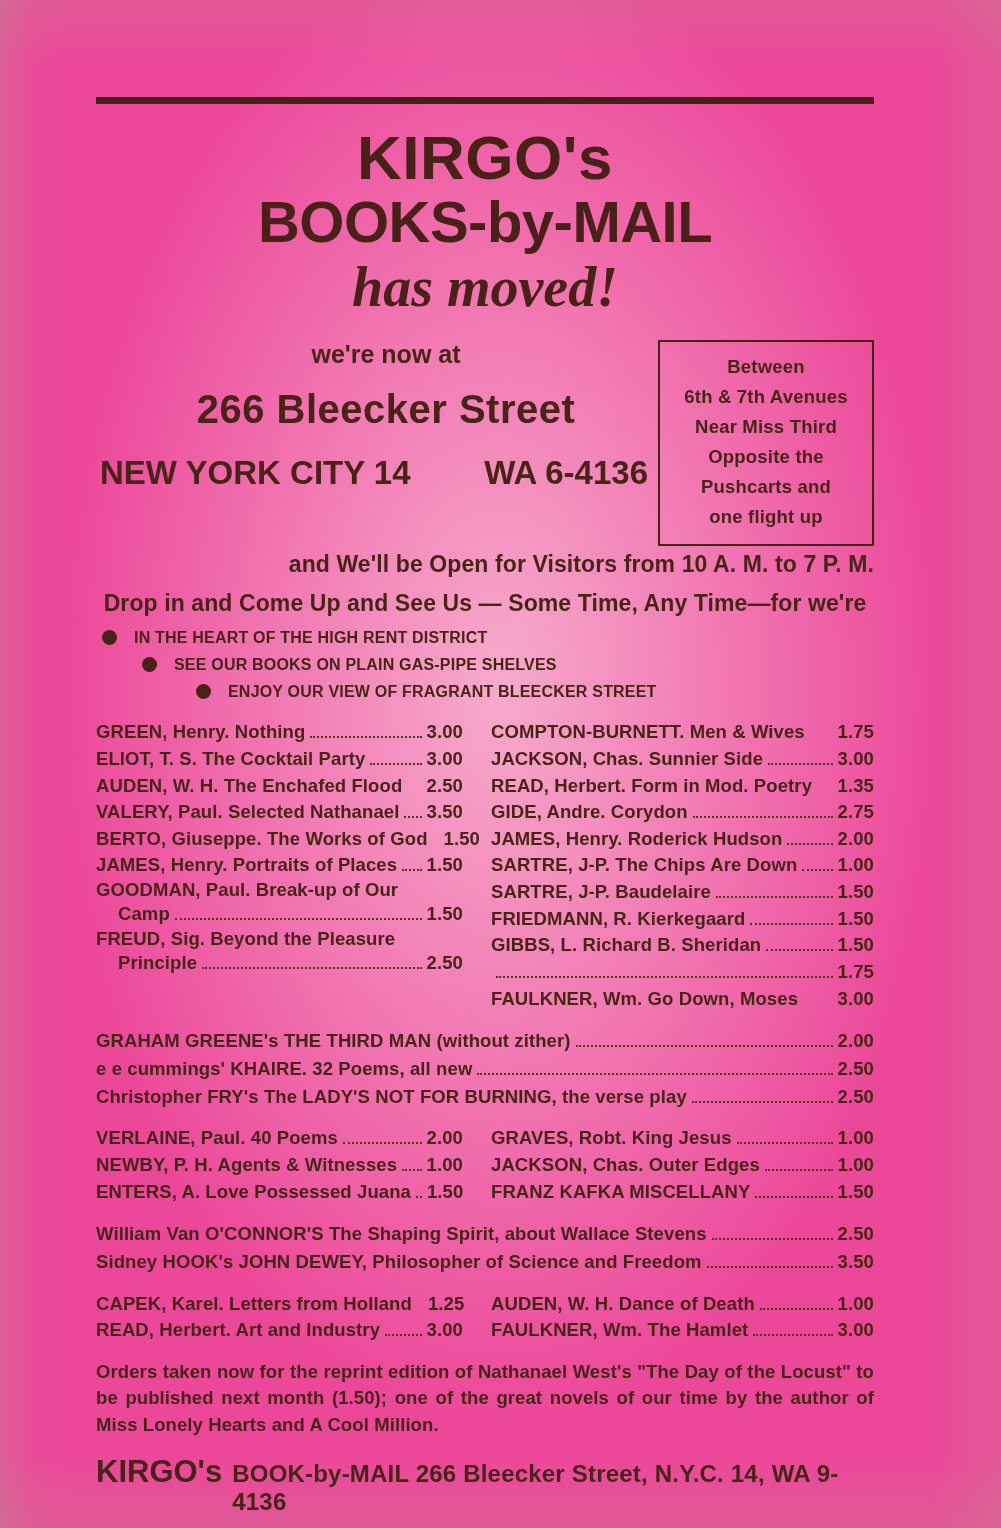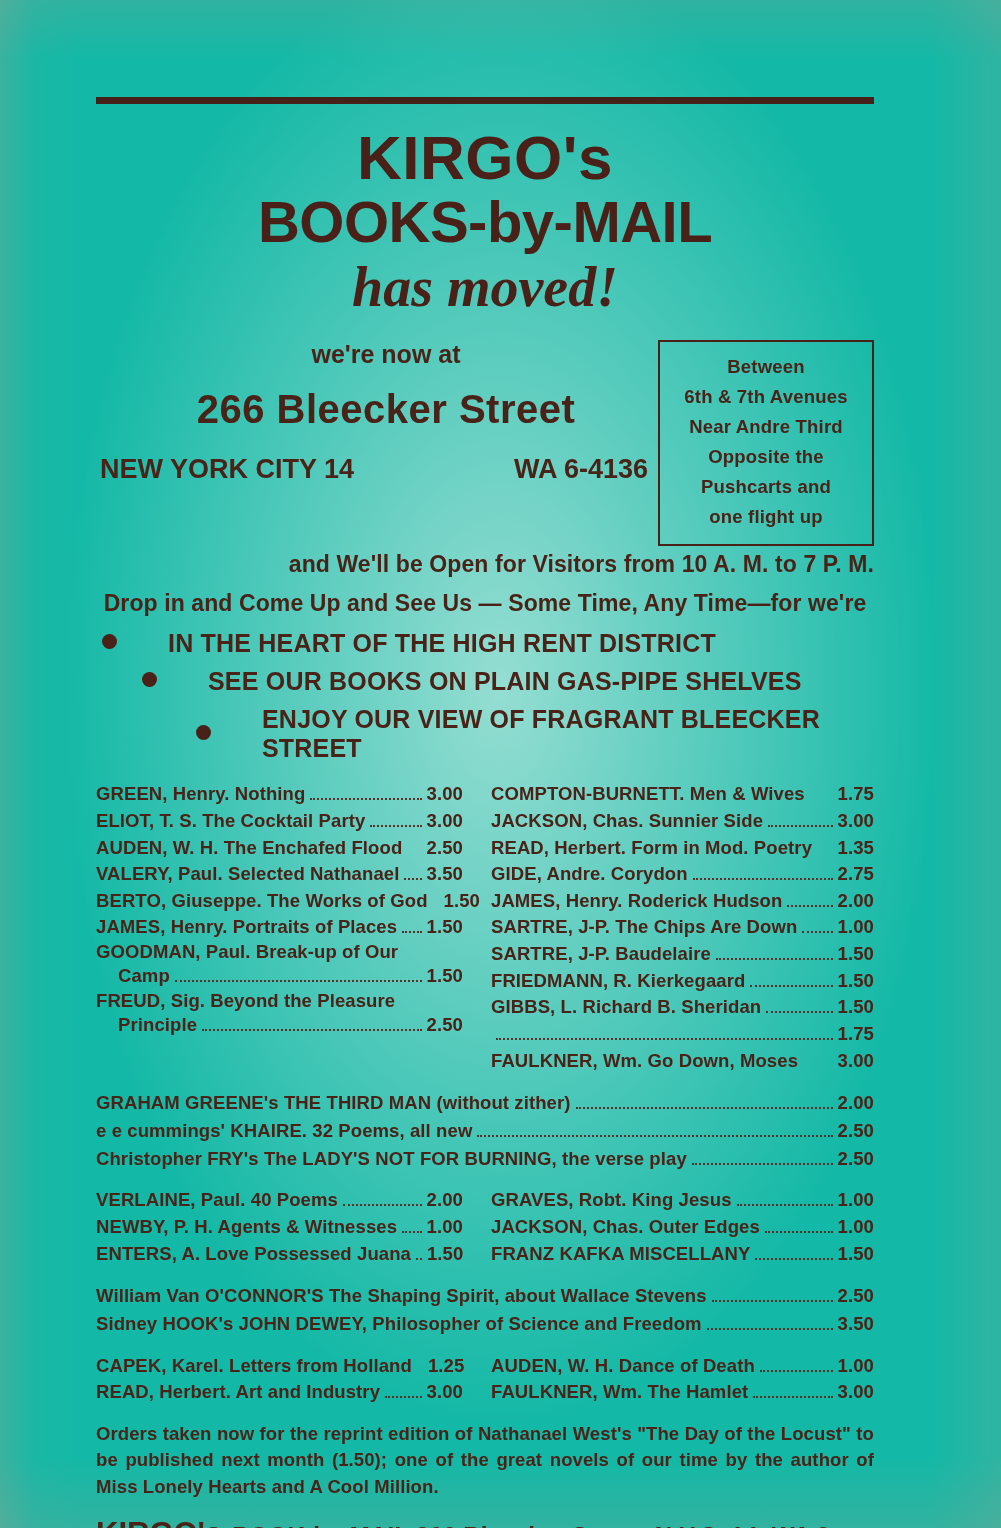--- a/index.html
+++ b/index.html
@@ -11,21 +11,21 @@
     width: 1001px;
     height: 1528px;
     position: relative;
     font-family: "Liberation Sans", sans-serif;
     color: #4a2318;
     overflow: hidden;
   }
   .page {
     position: absolute;
     inset: 0;
-    background: #14b8a6;
+    background: #ec4899;
     padding-left: 35px;
   }
   
   .page::before {
     content: "";
     position: absolute;
     inset: 0;
     background:
       radial-gradient(ellipse at 50% 45%, rgba(255,252,246,0.55) 0%, rgba(238,230,216,0.0) 62%),
       linear-gradient(90deg, rgba(175,160,140,0.25) 0px, rgba(175,160,140,0.04) 34px, rgba(0,0,0,0) 80px),
@@ -96,21 +96,21 @@
     margin-left: 10px;
     margin-top: 18px;
     letter-spacing: 0.5px;
   }
   .cityline {
     width: 560px;
     margin-left: 0px;
     margin-top: 22px;
     display: flex;
     justify-content: space-between;
-    font-size: 27px;
+    font-size: 33px;
     font-weight: bold;
     padding: 0 8px 0 4px;
     box-sizing: border-box;
   }
   .boxnote {
     position: absolute;
     right: 0px;
     top: 0px;
     width: 216px;
     border: 2px solid #4a2118;
@@ -134,26 +134,25 @@
     text-align: center;
     font-size: 23px;
     font-weight: bold;
     margin-top: 12px;
     letter-spacing: 0.1px;
   }
 
   .bullets { margin-top: 12px; }
   .bullet-row {
     display: flex;
-    align-items: center;
-    font-size: 25px;
+    align-items: flex-end;
+    font-size: 16px;
     font-weight: bold;
     letter-spacing: 0.2px;
     margin-top: 9px;
-    gap: 34px;
   }
   .bullet-row .dot {
     width: 15px;
     height: 15px;
     border-radius: 50%;
     background: #4a2118;
     display: inline-block;
     margin-right: 17px;
     flex: none;
     position: relative;
@@ -251,21 +250,21 @@
     <div class="mid">
       <div class="werenow">we're now at</div>
       <div class="street">266 Bleecker Street</div>
       <div class="cityline">
         <span>NEW YORK CITY 14</span>
         <span>WA 6-4136</span>
       </div>
       <div class="boxnote">
         <div>Between</div>
         <div>6th &amp; 7th Avenues</div>
-        <div>Near Andre Third</div>
+        <div>Near Miss Third</div>
         <div>Opposite the</div>
         <div>Pushcarts and</div>
         <div>one flight up</div>
       </div>
     </div>
 
     <div class="openline">and We'll be Open for Visitors from 10 A. M. to 7 P. M.</div>
     <div class="dropline">Drop in and Come Up and See Us — Some Time, Any Time—for we're</div>
 
     <div class="bullets">

